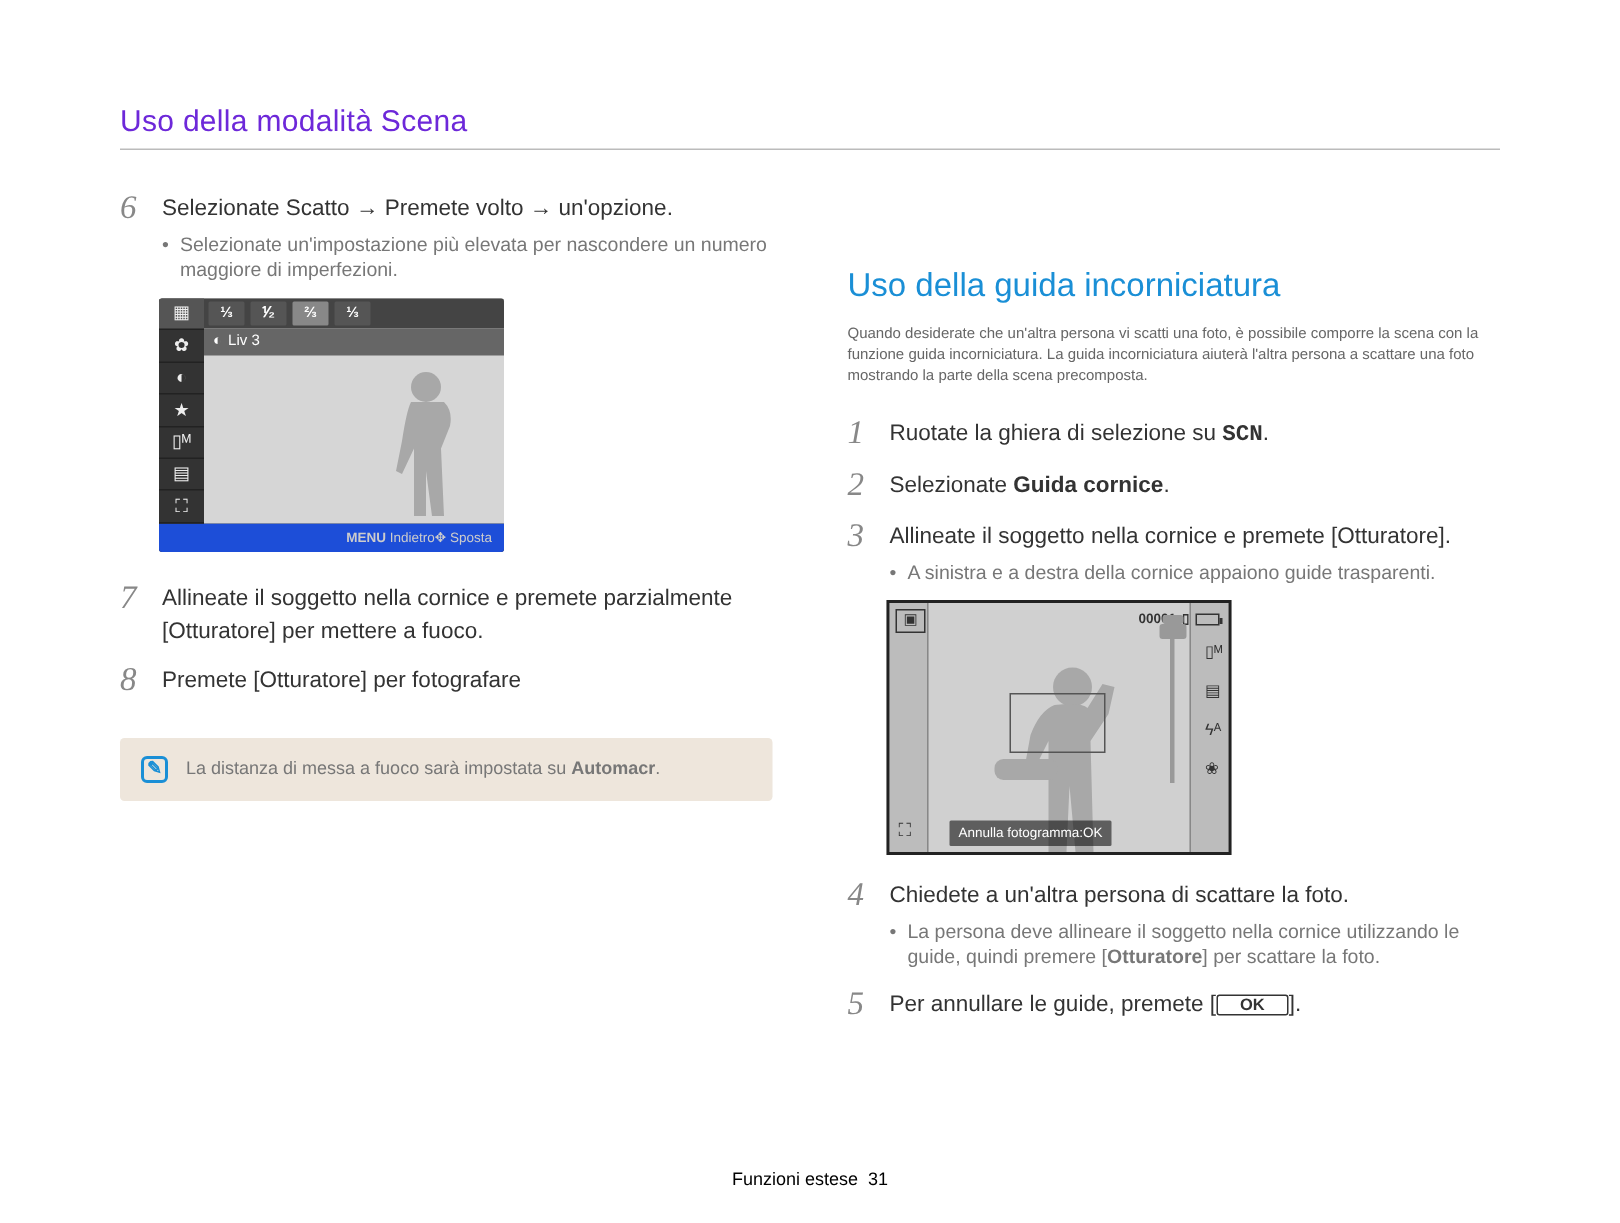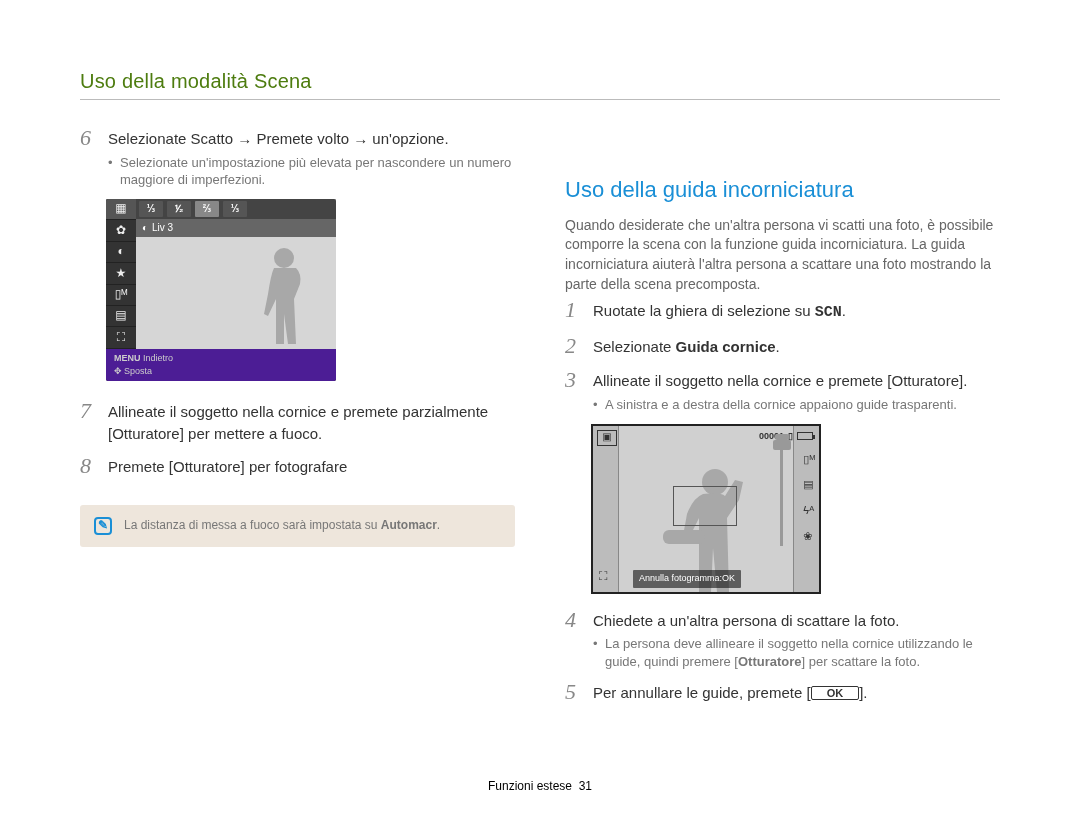--- a/index.html
+++ b/index.html
@@ -8,21 +8,21 @@
     height: 815px;
     font-family: Arial, Helvetica, sans-serif;
     color: #333;
     background: #fff;
     position: relative;
     padding: 70px 80px 40px 80px;
   }
   .header {
     font-size: 20px;
     font-weight: 300;
-    color: #4d7c0f;
+    color: #6d28d9;
     border-bottom: 1px solid #bbb;
     padding-bottom: 6px;
     margin-bottom: 26px;
     letter-spacing: 0.2px;
   }
   .columns {
     display: flex;
     gap: 50px;
   }
   .col {
@@ -31,23 +31,23 @@
     line-height: 1.45;
   }
   .section-title {
     color: #1a8fd6;
     font-size: 22px;
     font-weight: 400;
     margin-bottom: 10px;
     margin-top: 48px;
   }
   .intro {
-    font-size: 14px;
+    font-size: 10px;
     color: #666;
-    margin-bottom: 4px;
+    margin-bottom: 18px;
     line-height: 1.4;
   }
   .step {
     display: flex;
     gap: 10px;
     margin-bottom: 10px;
   }
   .step-num {
     font-family: Georgia, 'Times New Roman', serif;
     font-style: italic;
@@ -183,27 +183,26 @@
     gap: 4px;
   }
   .lcd1 .silhouette {
     position: absolute;
     right: 20px;
     bottom: 0;
     width: 70px;
     height: 105px;
   }
   .lcd1 .footer {
-    background: #4c1d95;
+    background: #1d4ed8;
     color: #ccc;
     font-size: 9px;
     display: flex;
     justify-content: flex-end;
     padding: 3px 8px;
-    flex-direction: column;
   }
 
   
   .lcd2 {
     width: 230px;
     height: 170px;
     background: #d0d0d0;
     border: 2px solid #222;
     margin: 8px 0 14px 26px;
     position: relative;

